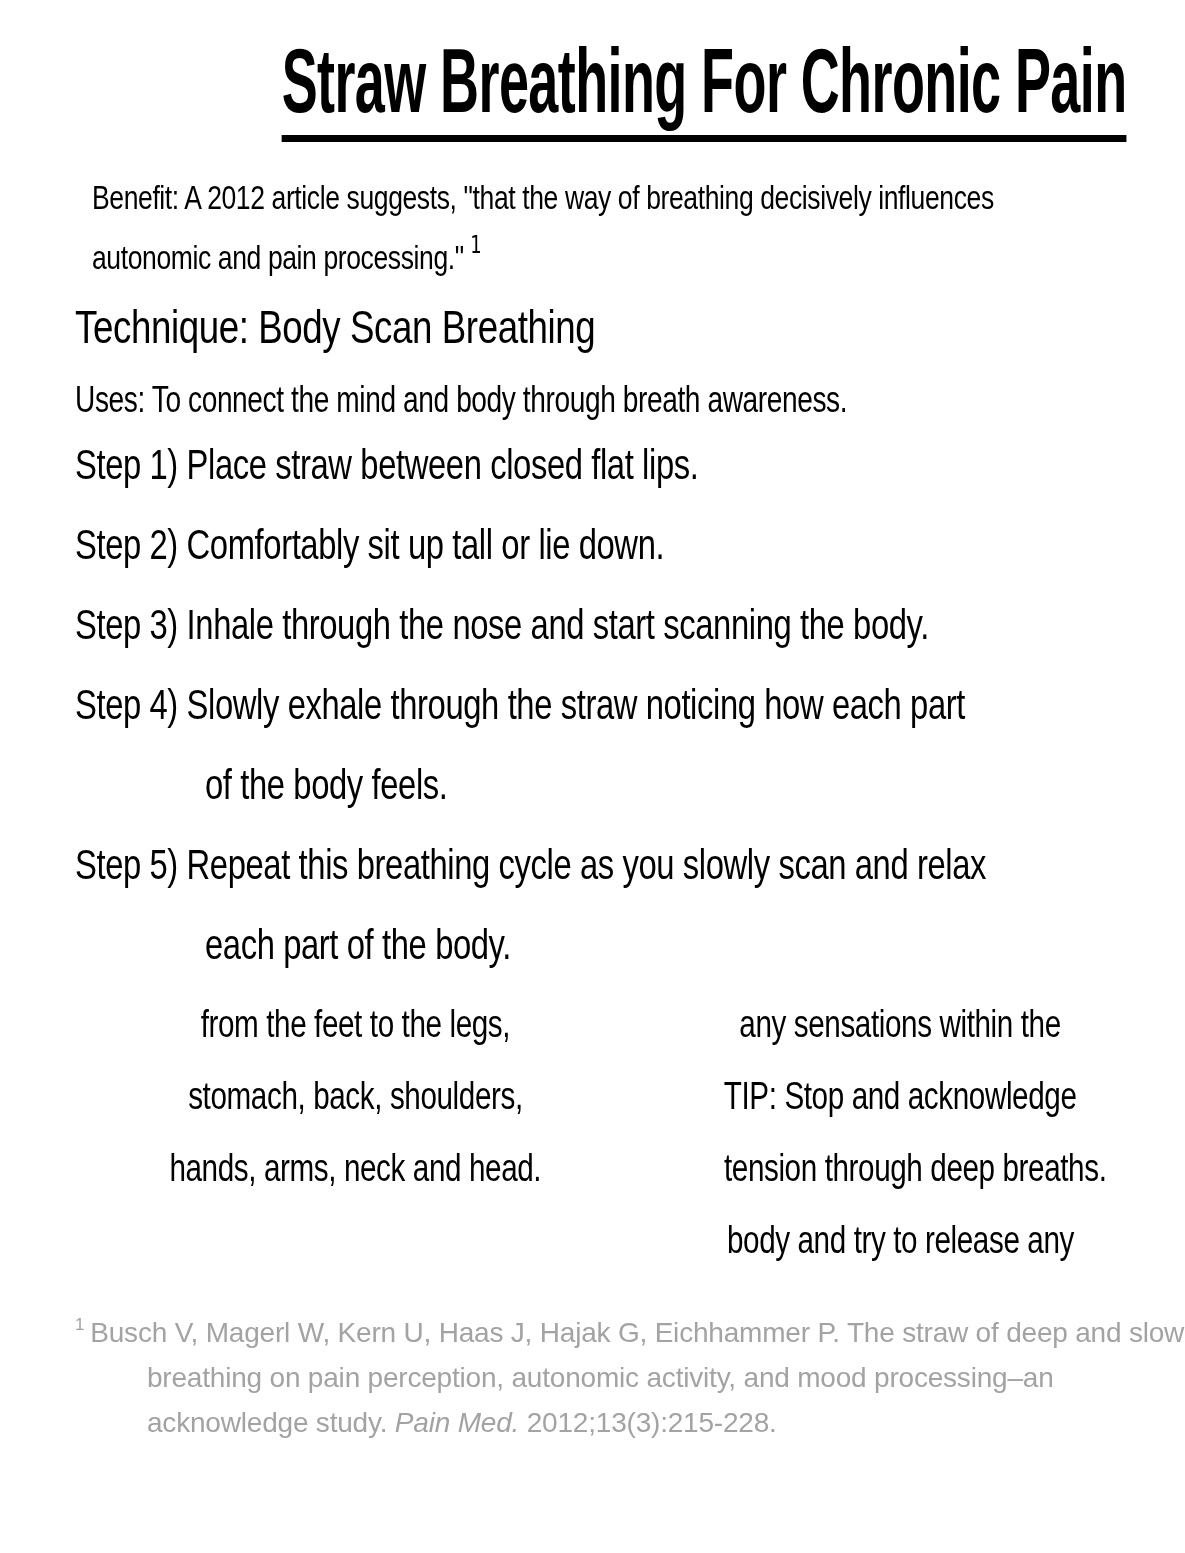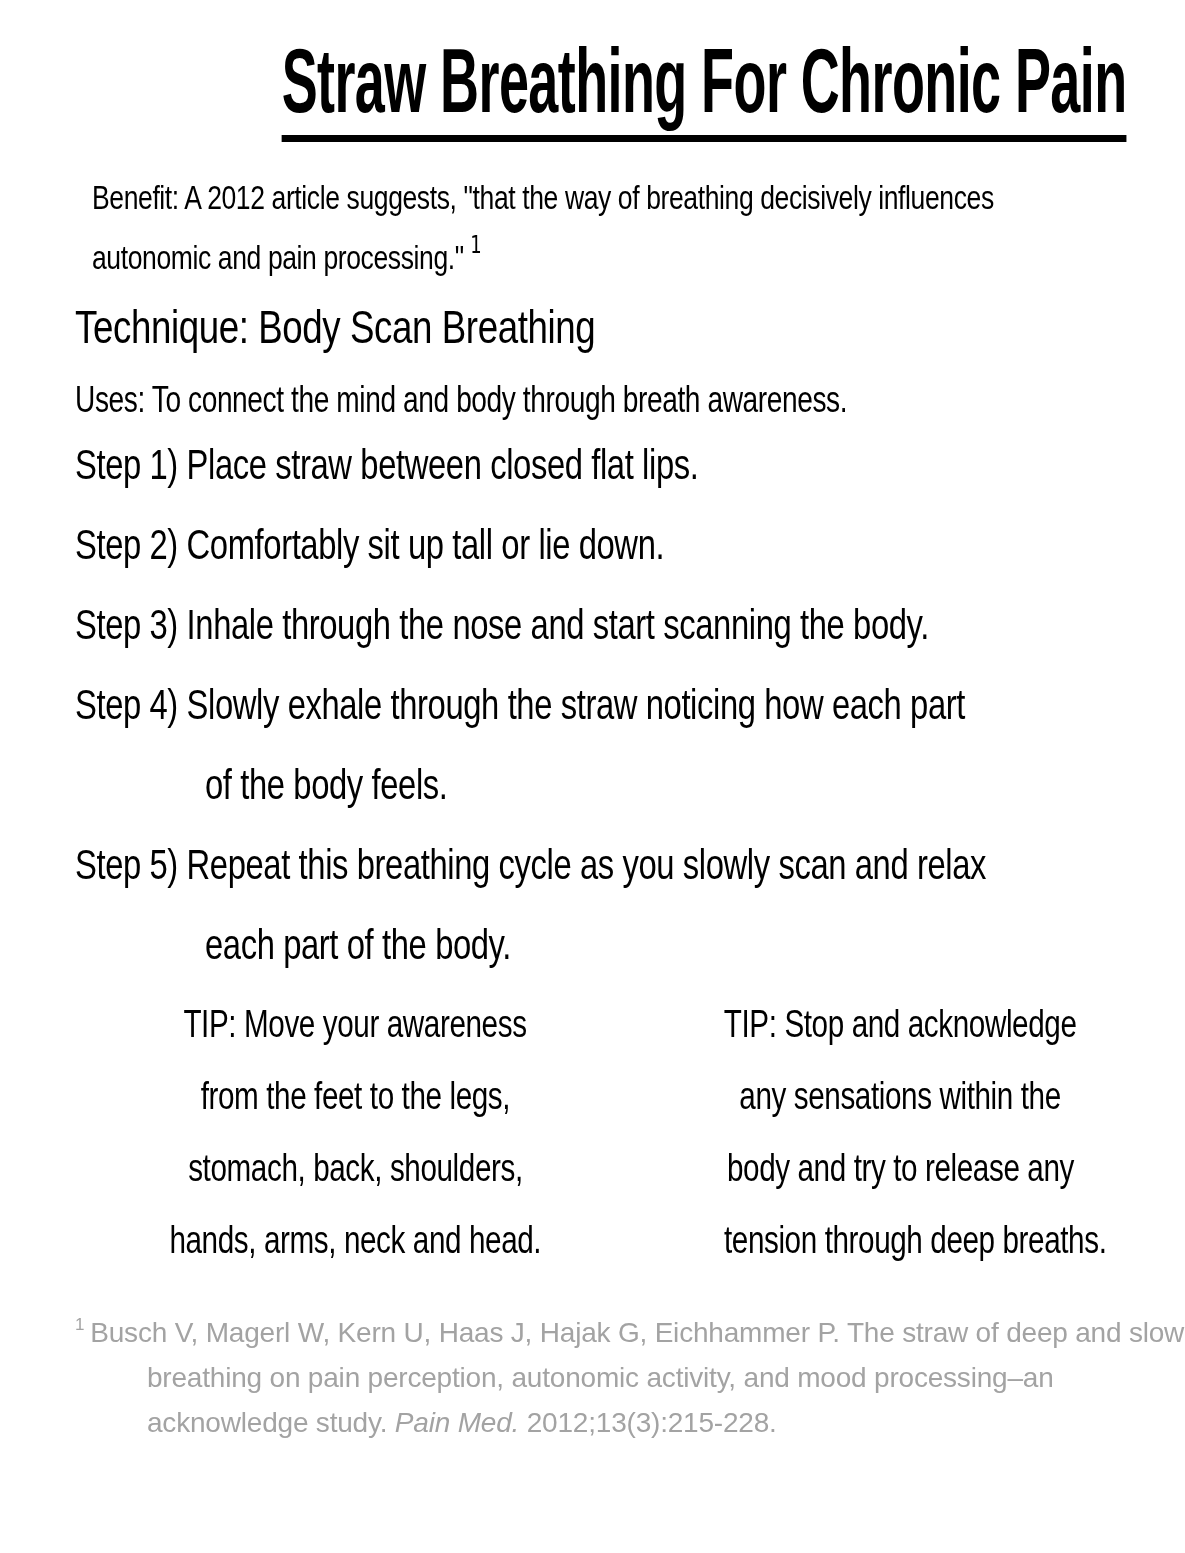--- a/index.html
+++ b/index.html
@@ -104,30 +104,29 @@
     <div class="line"><span class="sx">Step 2) Comfortably sit up tall or lie down.</span></div>
     <div class="line"><span class="sx">Step 3) Inhale through the nose and start scanning the body.</span></div>
     <div class="line"><span class="sx">Step 4) Slowly exhale through the straw noticing how each part</span></div>
     <div class="line indent"><span class="sx">of the body feels.</span></div>
     <div class="line"><span class="sx">Step 5) Repeat this breathing cycle as you slowly scan and relax</span></div>
     <div class="line indent"><span class="sx">each part of the body.</span></div>
   </div>
 
   <div class="tips">
     <div class="tip tip-left">
-      <div class="line"><span class="sx sx-center">TIP: Move your awareness</span></div>
       <div class="line"><span class="sx sx-center">from the feet to the legs,</span></div>
       <div class="line"><span class="sx sx-center">stomach, back, shoulders,</span></div>
       <div class="line"><span class="sx sx-center">hands, arms, neck and head.</span></div>
     </div>
     <div class="tip tip-right">
+      <div class="line"><span class="sx sx-center">any sensations within the</span></div>
       <div class="line"><span class="sx sx-center">TIP: Stop and acknowledge</span></div>
-      <div class="line"><span class="sx sx-center">any sensations within the</span></div>
+      <div class="line"><span class="sx sx-center">tension through deep breaths.</span></div>
       <div class="line"><span class="sx sx-center">body and try to release any</span></div>
-      <div class="line"><span class="sx sx-center">tension through deep breaths.</span></div>
     </div>
   </div>
 
   <div class="footnote">
     <div class="fline"><sup>1</sup><span>Busch V, Magerl W, Kern U, Haas J, Hajak G, Eichhammer P. The straw of deep and slow</span></div>
     <div class="fline findent"><span>breathing on pain perception, autonomic activity, and mood processing–an</span></div>
     <div class="fline findent"><span>acknowledge study. </span><span class="journal">Pain Med.</span><span> 2012;13(3):215-228.</span></div>
   </div>
 
 

